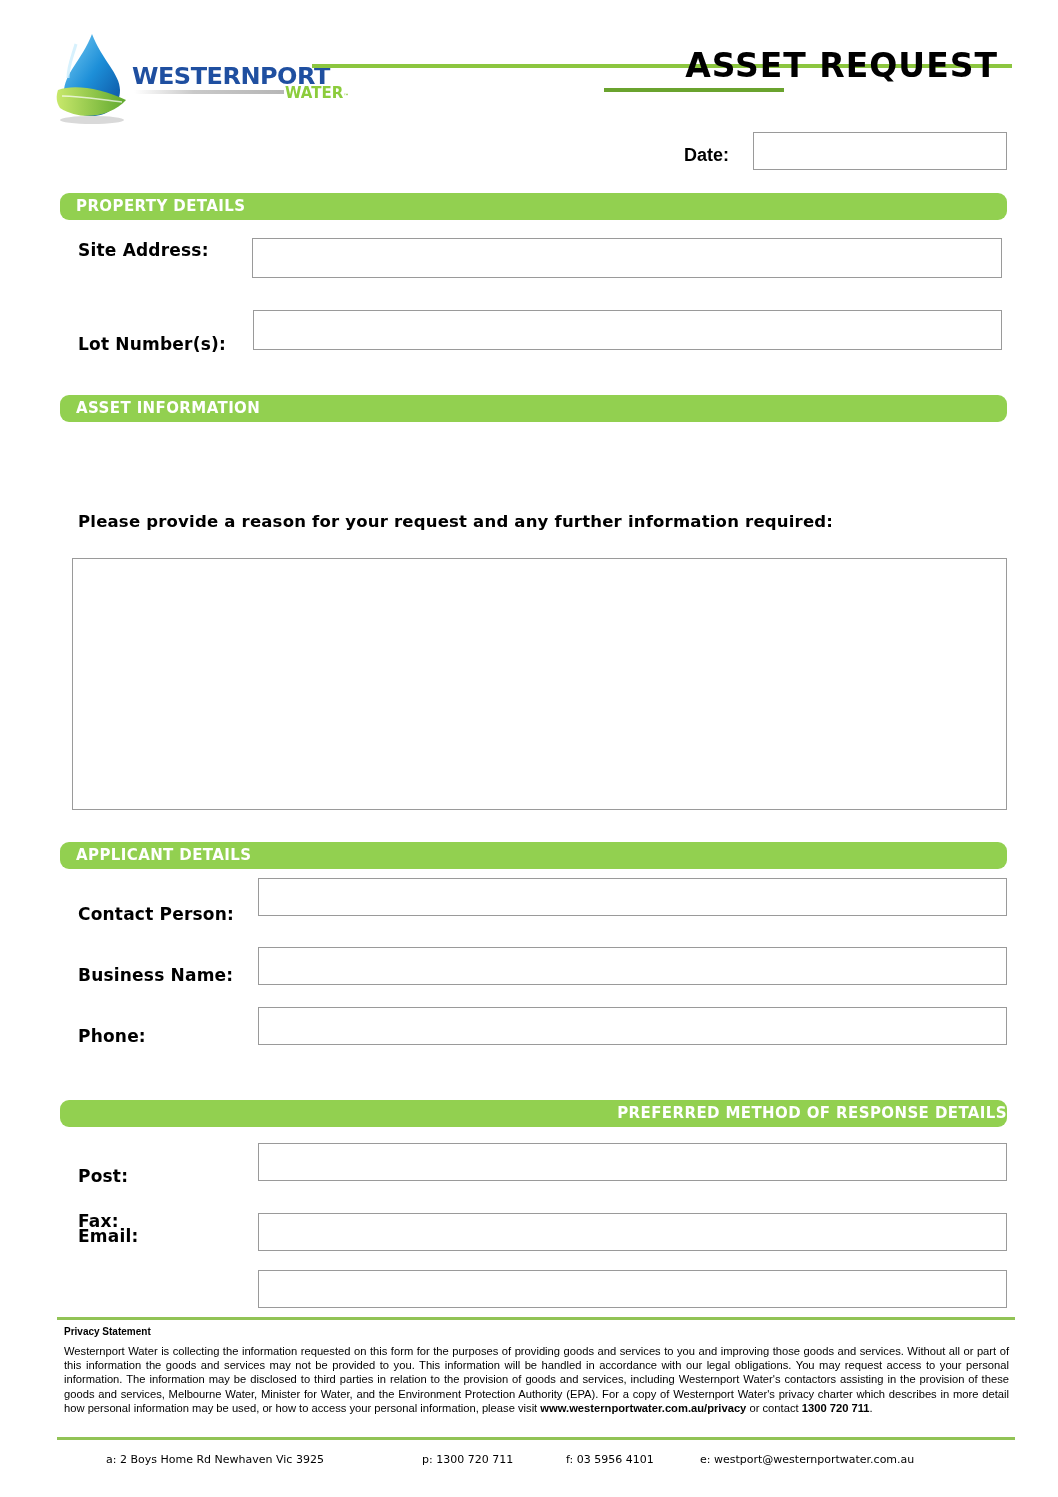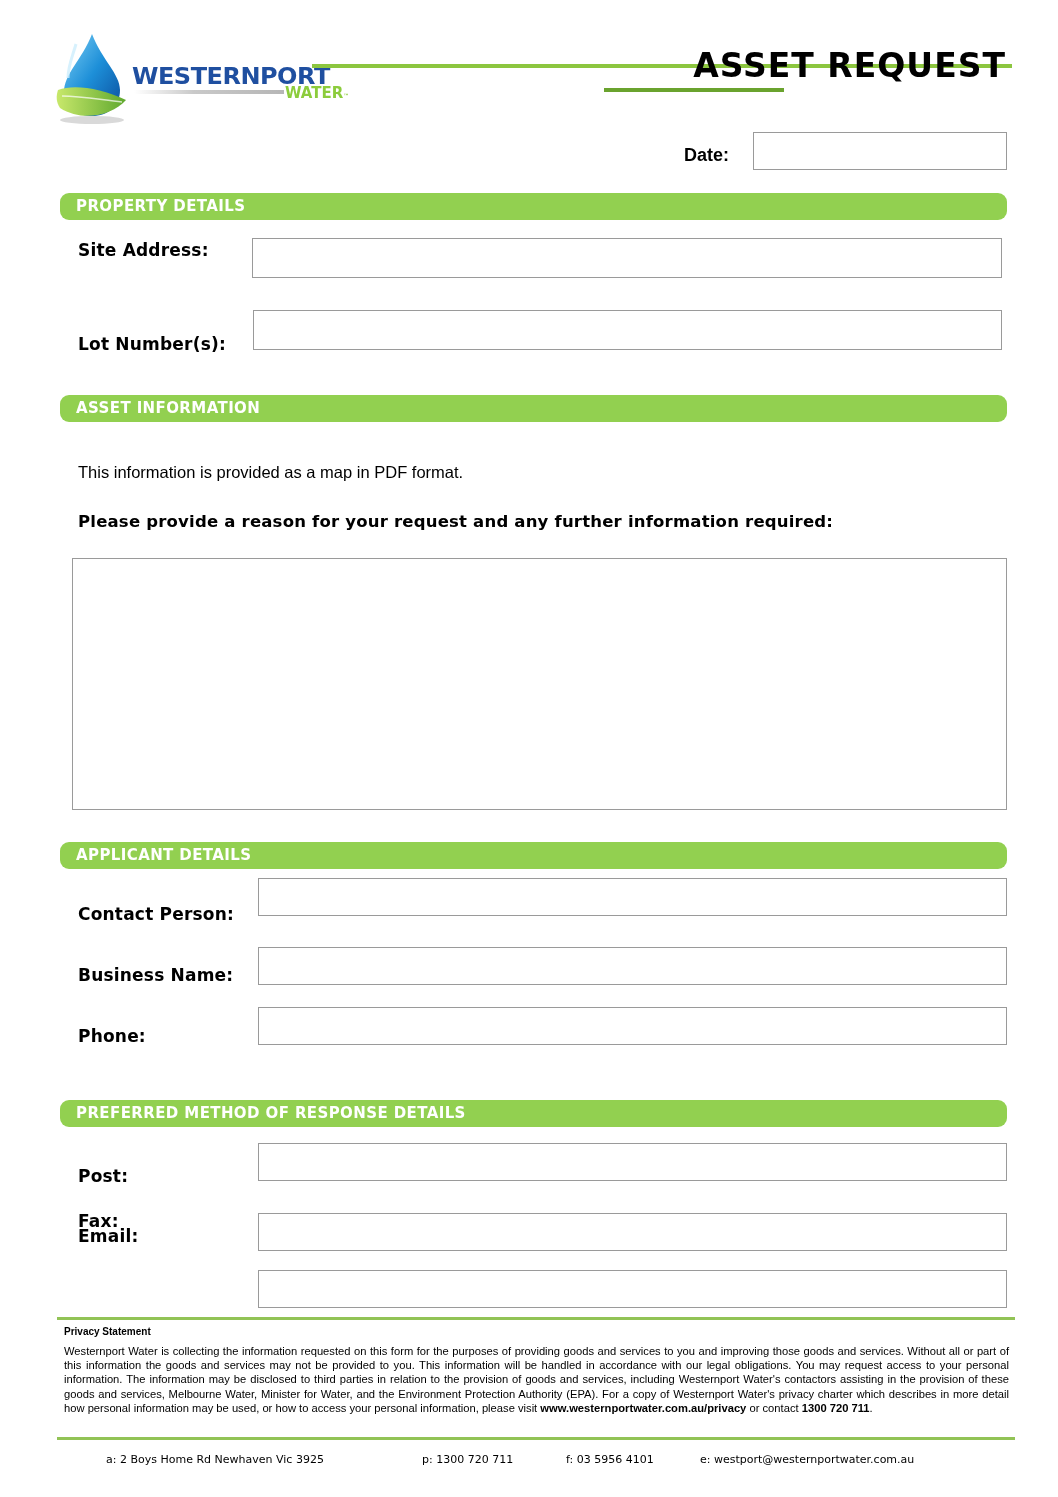--- a/index.html
+++ b/index.html
@@ -19,21 +19,21 @@
   .logo-water {
     left: 233px; top: 58px; font-weight: bold; font-size: 15px; color: #8ccc3c;
     font-family: "DejaVu Sans", sans-serif;
   }
   .logo-bar-gray { left: 82px; top: 64px; width: 150px; height: 4px;
     background: linear-gradient(90deg, #ffffff, #c9c9c9 40%, #b6b6b6); }
   .logo-bar-green { left: 312px; top: 64px; width: 700px; height: 4px; background: #8cc63f; }
   .title-bar-dark { left: 604px; top: 88px; width: 180px; height: 4px; background: #6aa32e; }
 
   .doc-title {
-    right: 52px; top: 46px; font-size: 33px; font-weight: bold; letter-spacing: 1px;
+    right: 60px; top: 46px; font-size: 33px; font-weight: bold; letter-spacing: 1px;
     font-family: "DejaVu Sans", sans-serif;
   }
 
   .date-label { left: 684px; top: 145px; font-size: 18px; font-weight: bold; }
   .field {
     position: absolute; border: 1px solid #9a9a9a; background: #fff; box-sizing: border-box;
   }
 
   
   .section {
@@ -98,34 +98,33 @@
 <div class="field" style="left:753px; top:132px; width:254px; height:38px;"></div>
 
 <div class="section" style="top:193px;">PROPERTY DETAILS</div>
 <div class="label" style="top:240px;">Site Address:</div>
 <div class="field" style="left:252px; top:238px; width:750px; height:40px;"></div>
 <div class="label" style="top:334px;">Lot Number(s):</div>
 <div class="field" style="left:253px; top:310px; width:749px; height:40px;"></div>
 
 <div class="section" style="top:395px;">ASSET INFORMATION</div>
 <div class="abs info-text">
-  <div>This information is provided as a map in PDF format.</div>
 </div>
 <div class="abs info-bold">Please provide a reason for your request and any further information required:</div>
 <div class="field" style="left:72px; top:558px; width:935px; height:252px;"></div>
 
 <div class="section" style="top:842px;">APPLICANT DETAILS</div>
 <div class="label" style="top:904px;">Contact Person:</div>
 <div class="field" style="left:258px; top:878px; width:749px; height:38px;"></div>
 <div class="label" style="top:965px;">Business Name:</div>
 <div class="field" style="left:258px; top:947px; width:749px; height:38px;"></div>
 <div class="label" style="top:1026px;">Phone:</div>
 <div class="field" style="left:258px; top:1007px; width:749px; height:38px;"></div>
 
-<div class="section" style="top:1100px;">PREFERRED METHOD OF RESPONSE DETAILS</div>
+<div class="section" style="top:1100px;text-align:right;">PREFERRED METHOD OF RESPONSE DETAILS</div>
 <div class="label" style="top:1166px;">Post:</div>
 <div class="field" style="left:258px; top:1143px; width:749px; height:38px;"></div>
 <div class="label" style="top:1226px;">Email:</div>
 <div class="field" style="left:258px; top:1213px; width:749px; height:38px;"></div>
 <div class="label" style="top:1211px;">Fax:</div>
 <div class="field" style="left:258px; top:1270px; width:749px; height:38px;"></div>
 
 <div class="rule" style="top:1317px;"></div>
 <div class="abs privacy-title">Privacy Statement</div>
 <div class="abs privacy-body">

